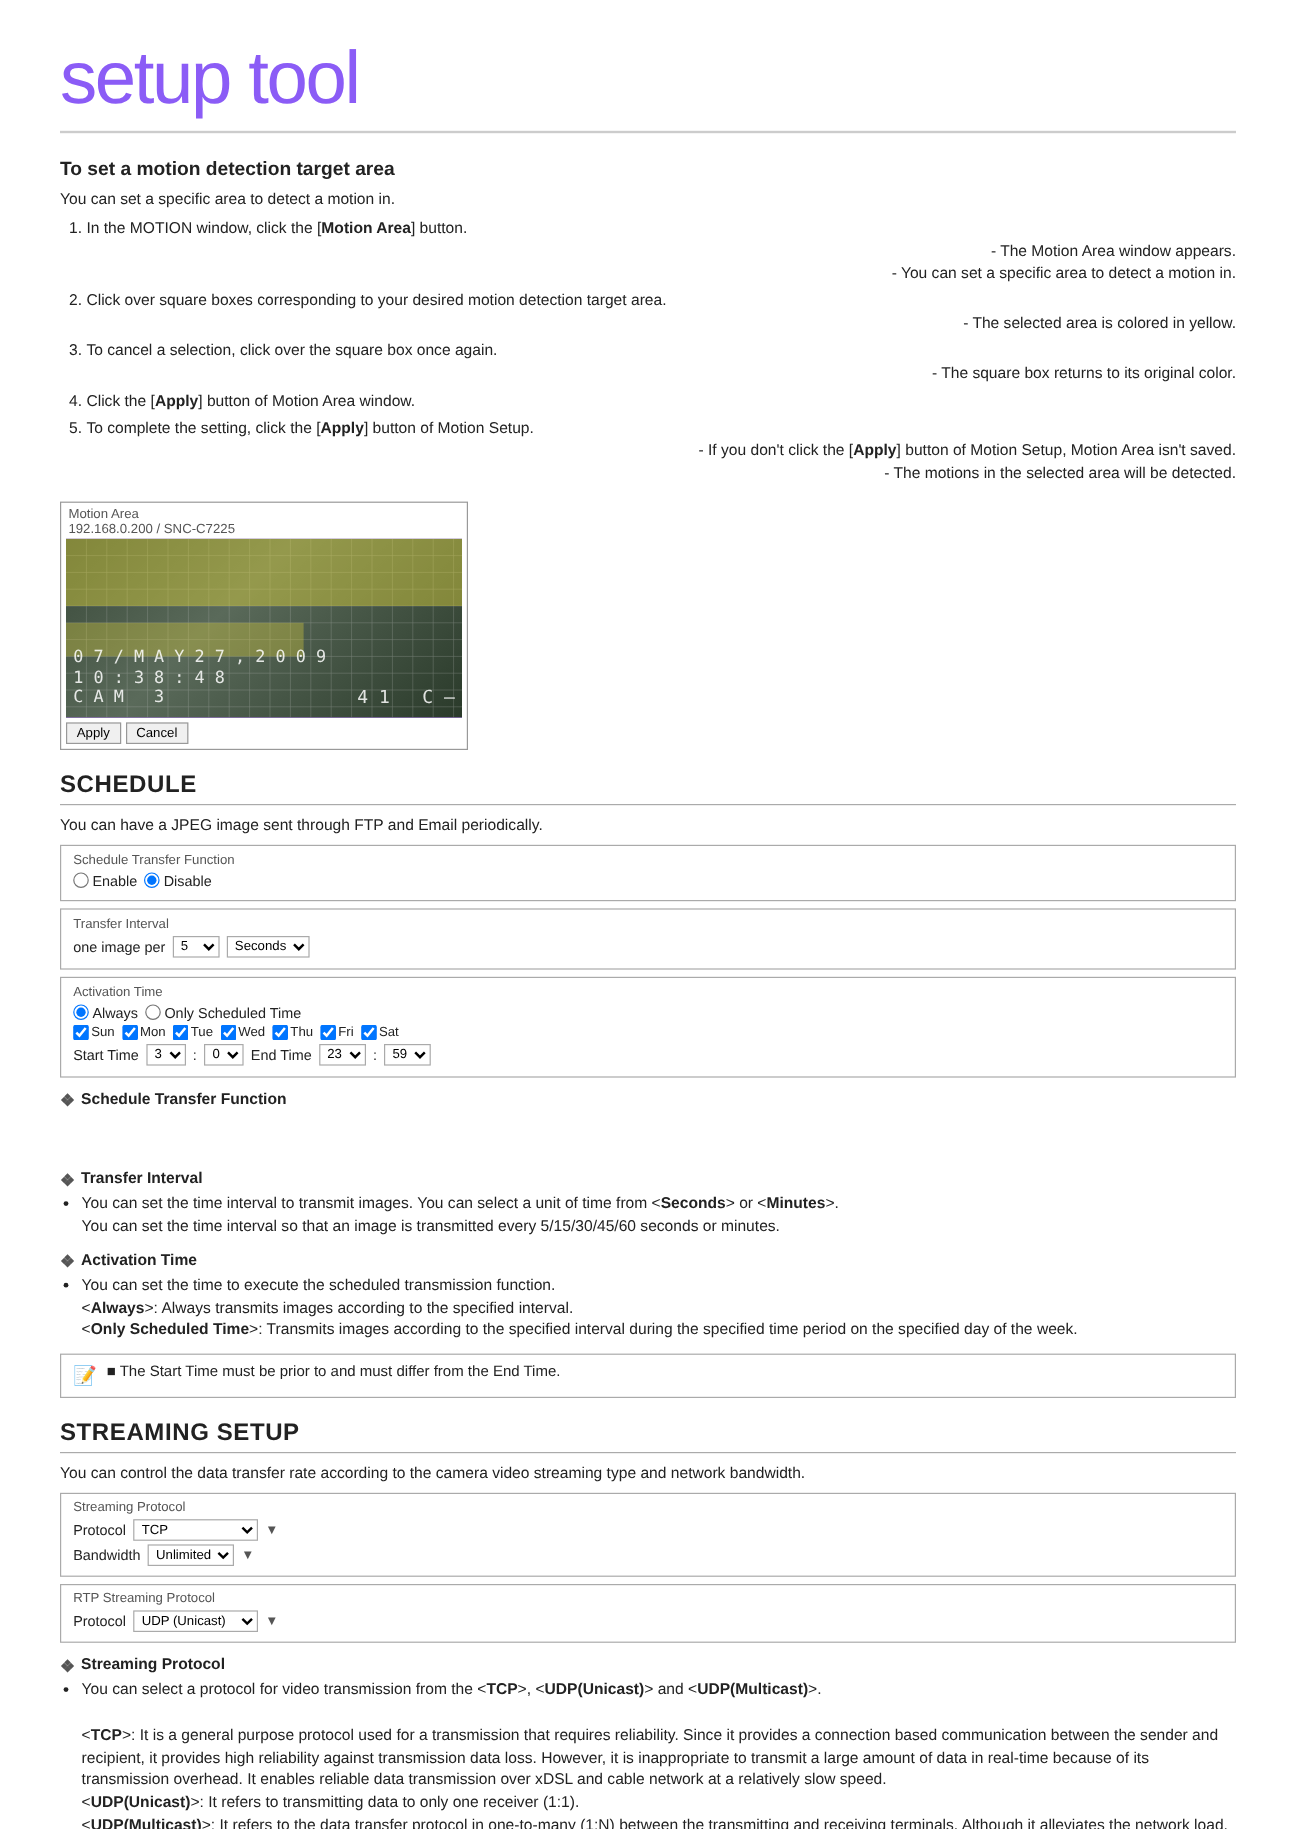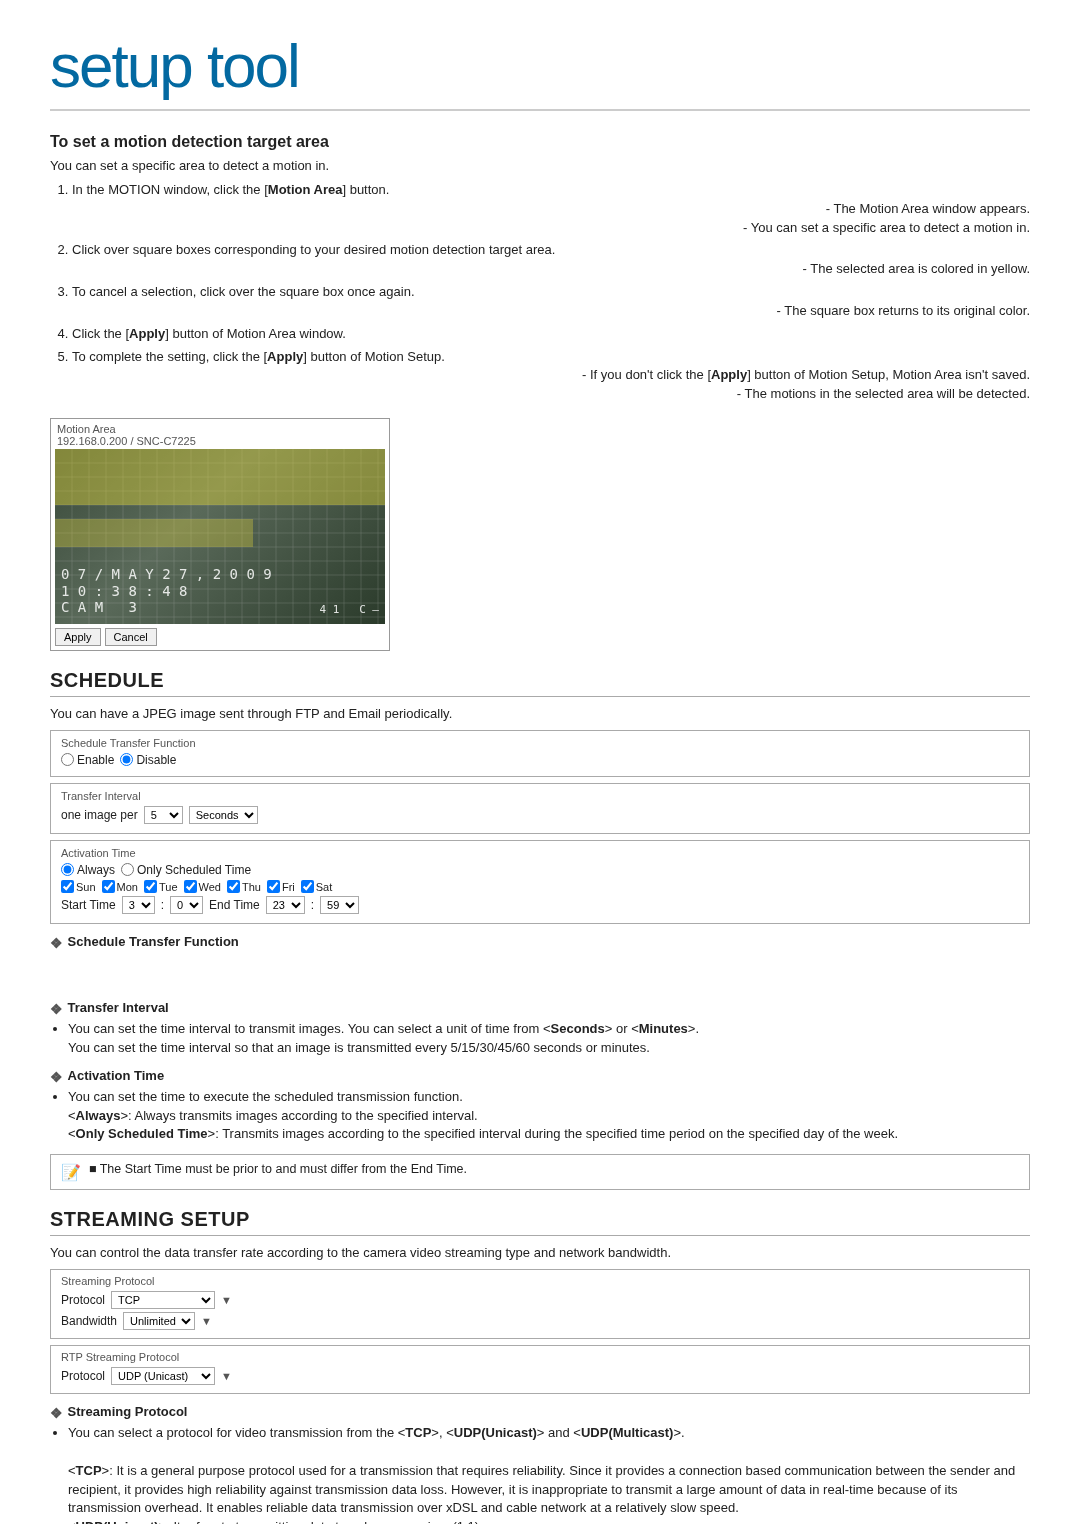--- a/index.html
+++ b/index.html
@@ -8,21 +8,21 @@
       font-size: 13px;
       color: #222;
       background: #fff;
       width: 1080px;
       min-height: 1524px;
       padding: 30px 50px 50px 50px;
     }
     .page-title {
       font-size: 62px;
       font-weight: 200;
-      color: #0369a1;
+      color: #8b5cf6;
       letter-spacing: -2px;
       border-bottom: 2px solid #ccc;
       padding-bottom: 8px;
       margin-bottom: 22px;
       font-family: Arial, Helvetica, sans-serif;
     }
     .two-col {
       display: flex;
       gap: 36px;
       flex-direction: column;
@@ -93,21 +93,21 @@
       width: 340px;
     }
     .motion-area-label {
       font-size: 11px;
       color: #555;
       margin-bottom: 2px;
       padding: 0 2px;
     }
     .motion-area-img {
       width: 100%;
-      height: 175px;
+      height: 149px;
       background: #4c1d95;
       position: relative;
       overflow: hidden;
     }
     .camera-img-dark {
       position: absolute;
       top: 0; left: 0; right: 0; bottom: 0;
       background: linear-gradient(135deg, #3a4a3a 0%, #5a6a5a 40%, #2a3a2a 100%);
     }
     .motion-area-buttons {
@@ -141,21 +141,21 @@
       margin-bottom: 3px;
       font-size: 12px;
     }
     .radio-label { display: flex; align-items: center; gap: 3px; }
     .ui-select {
       border: 1px solid #aaa;
       background: #fff;
       font-size: 11px;
       padding: 1px 2px;
     }
-    .checkbox-label { display: flex; align-items: flex-end; gap: 2px; font-size: 11px; }
+    .checkbox-label { display: flex; align-items: center; gap: 2px; font-size: 11px; }
     
     .streaming-box {
       border: 1px solid #aaa;
       padding: 5px 10px;
       margin: 6px 0;
       font-size: 12px;
       width: 100%;
     }
     .streaming-box .box-title {
       font-size: 11px;
@@ -261,21 +261,21 @@
         <div style="position:absolute;top:0;left:0;width:100%;height:56px;background:rgba(220,210,60,0.45)"></div>
 
         <div style="position:absolute;top:70px;left:0;width:60%;height:28px;background:rgba(220,210,60,0.35)"></div>
 
         <div style="position:absolute;bottom:8px;left:6px;color:#fff;font-size:14px;font-family:monospace;opacity:0.85;line-height:1.2;">
           <div>0 7 / M A Y 2 7 , 2 0 0 9</div>
           <div>1 0 : 3 8 : 4 8</div>
           <div>C A M &nbsp; 3</div>
         </div>
 
-        <div style="position:absolute;bottom:8px;right:6px;color:#fff;font-size:11px;font-family:monospace;opacity:0.85;">
+        <div style="position:absolute;bottom:8px;right:6px;color:#fff;font-size:15px;font-family:monospace;opacity:0.85;">
           4 1 &nbsp; C —
         </div>
       </div>
       <div class="motion-area-buttons">
         <button class="ui-button">Apply</button>
         <button class="ui-button">Cancel</button>
       </div>
     </div>
 
     <h3 class="subsection-title">SCHEDULE</h3>

